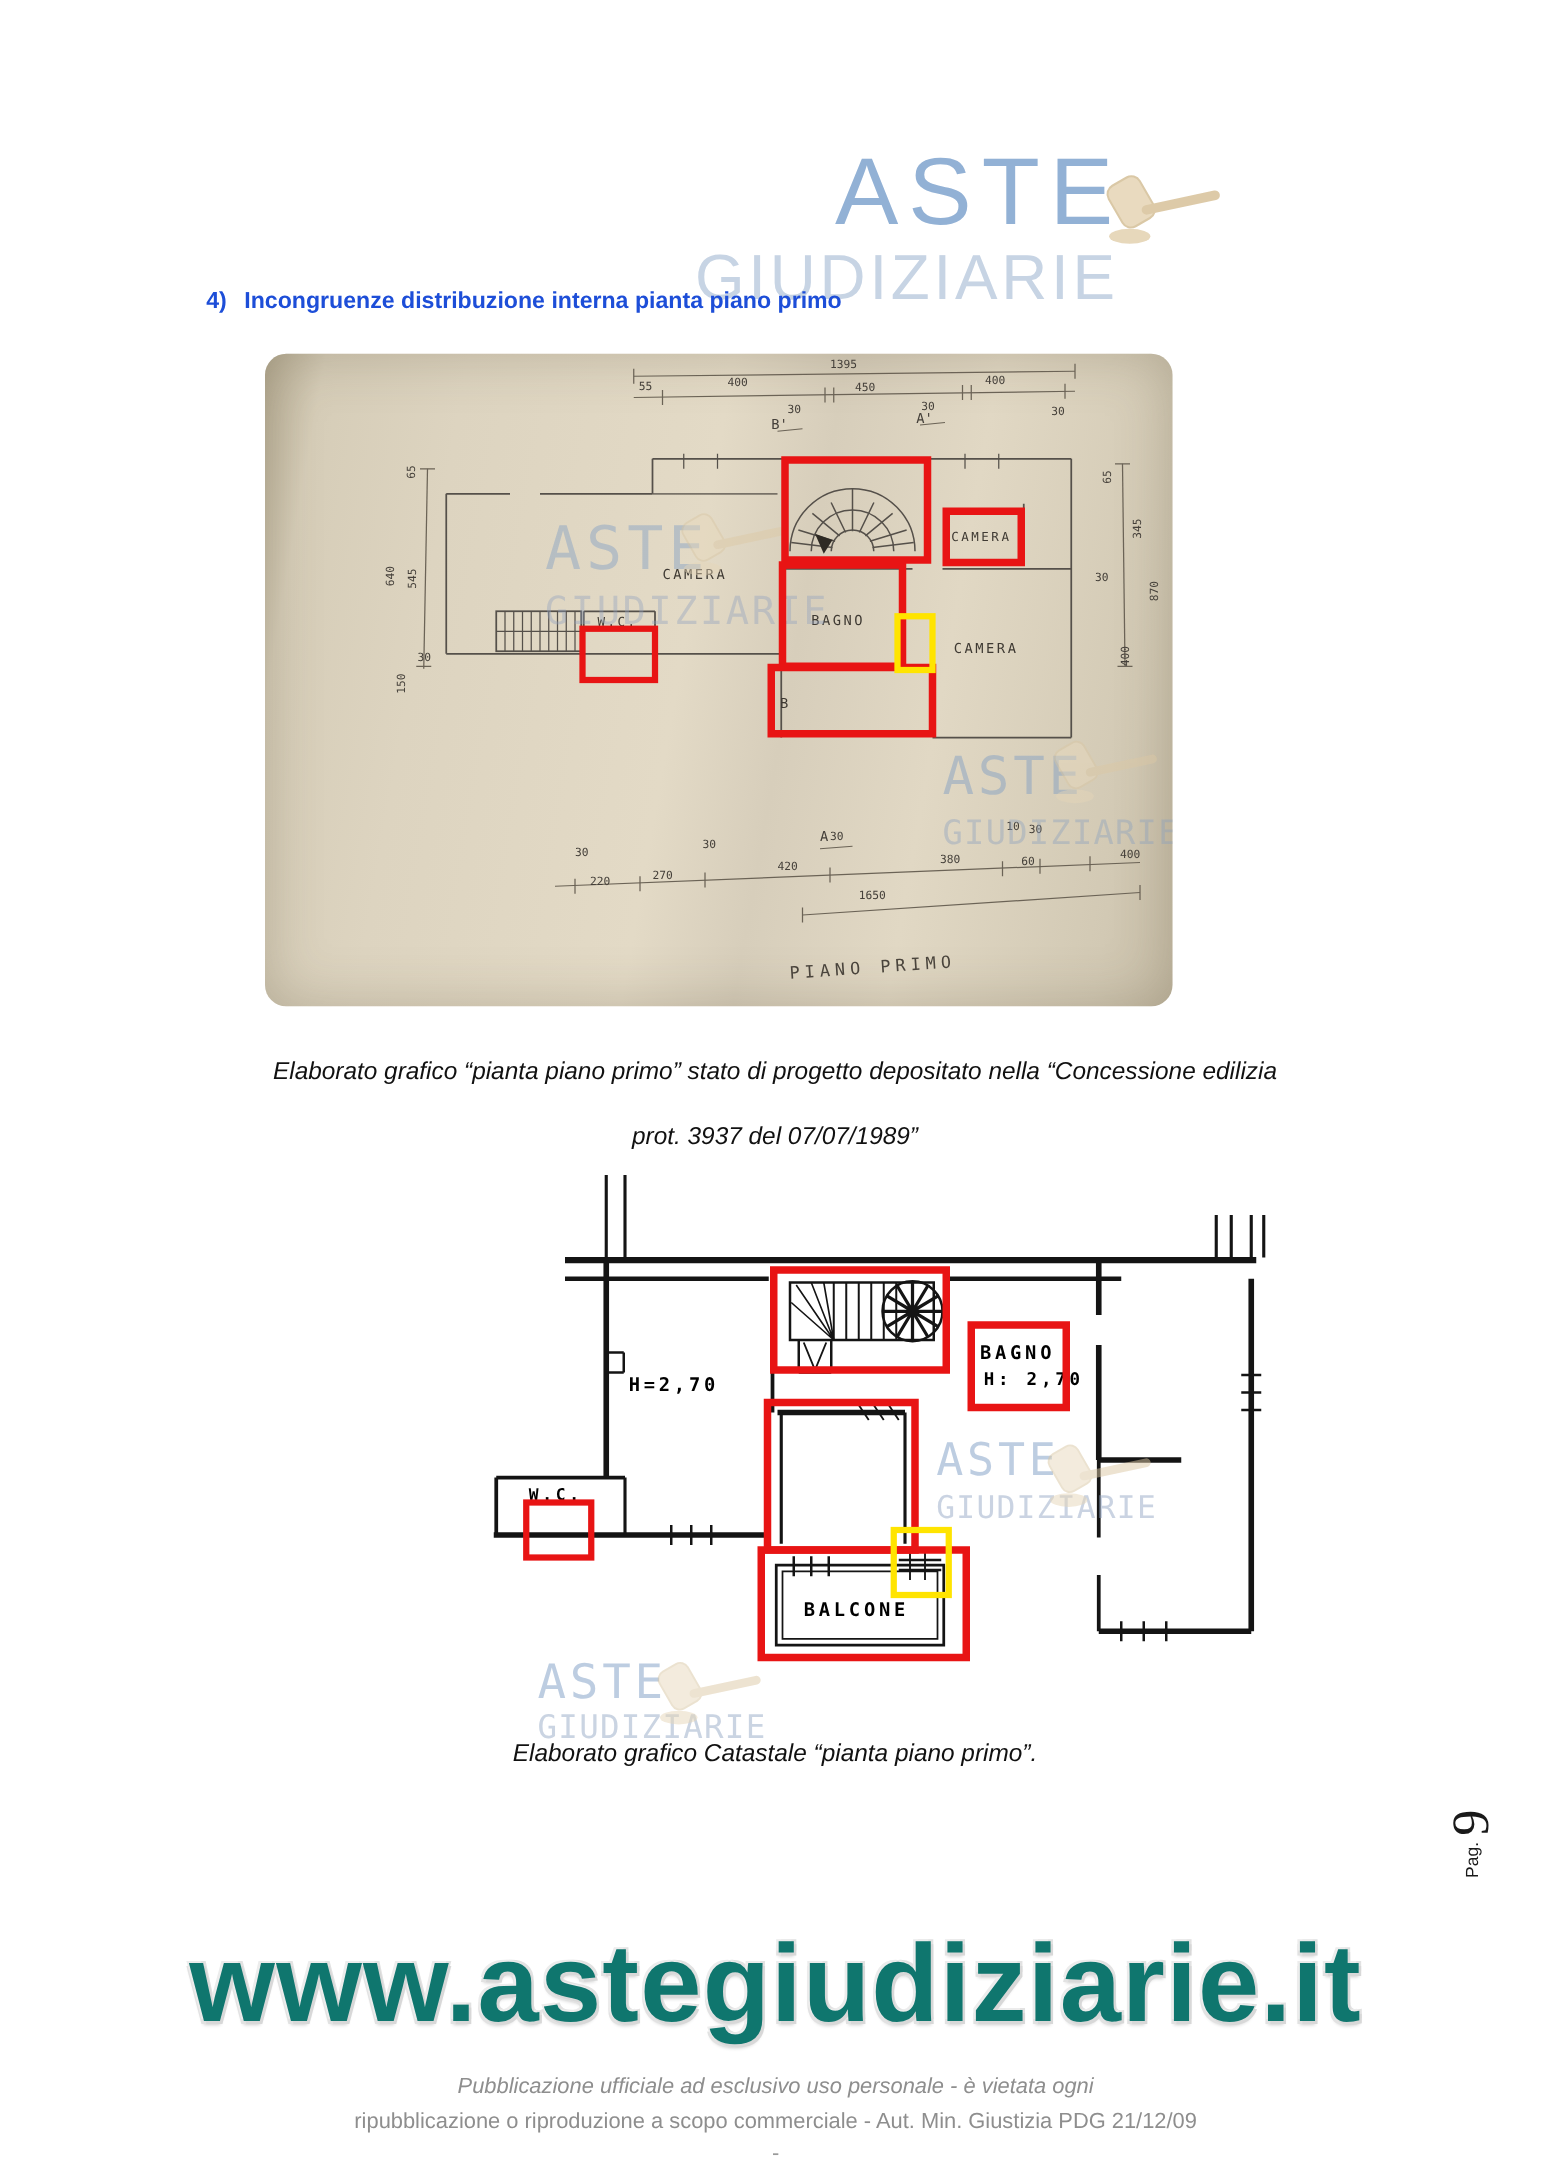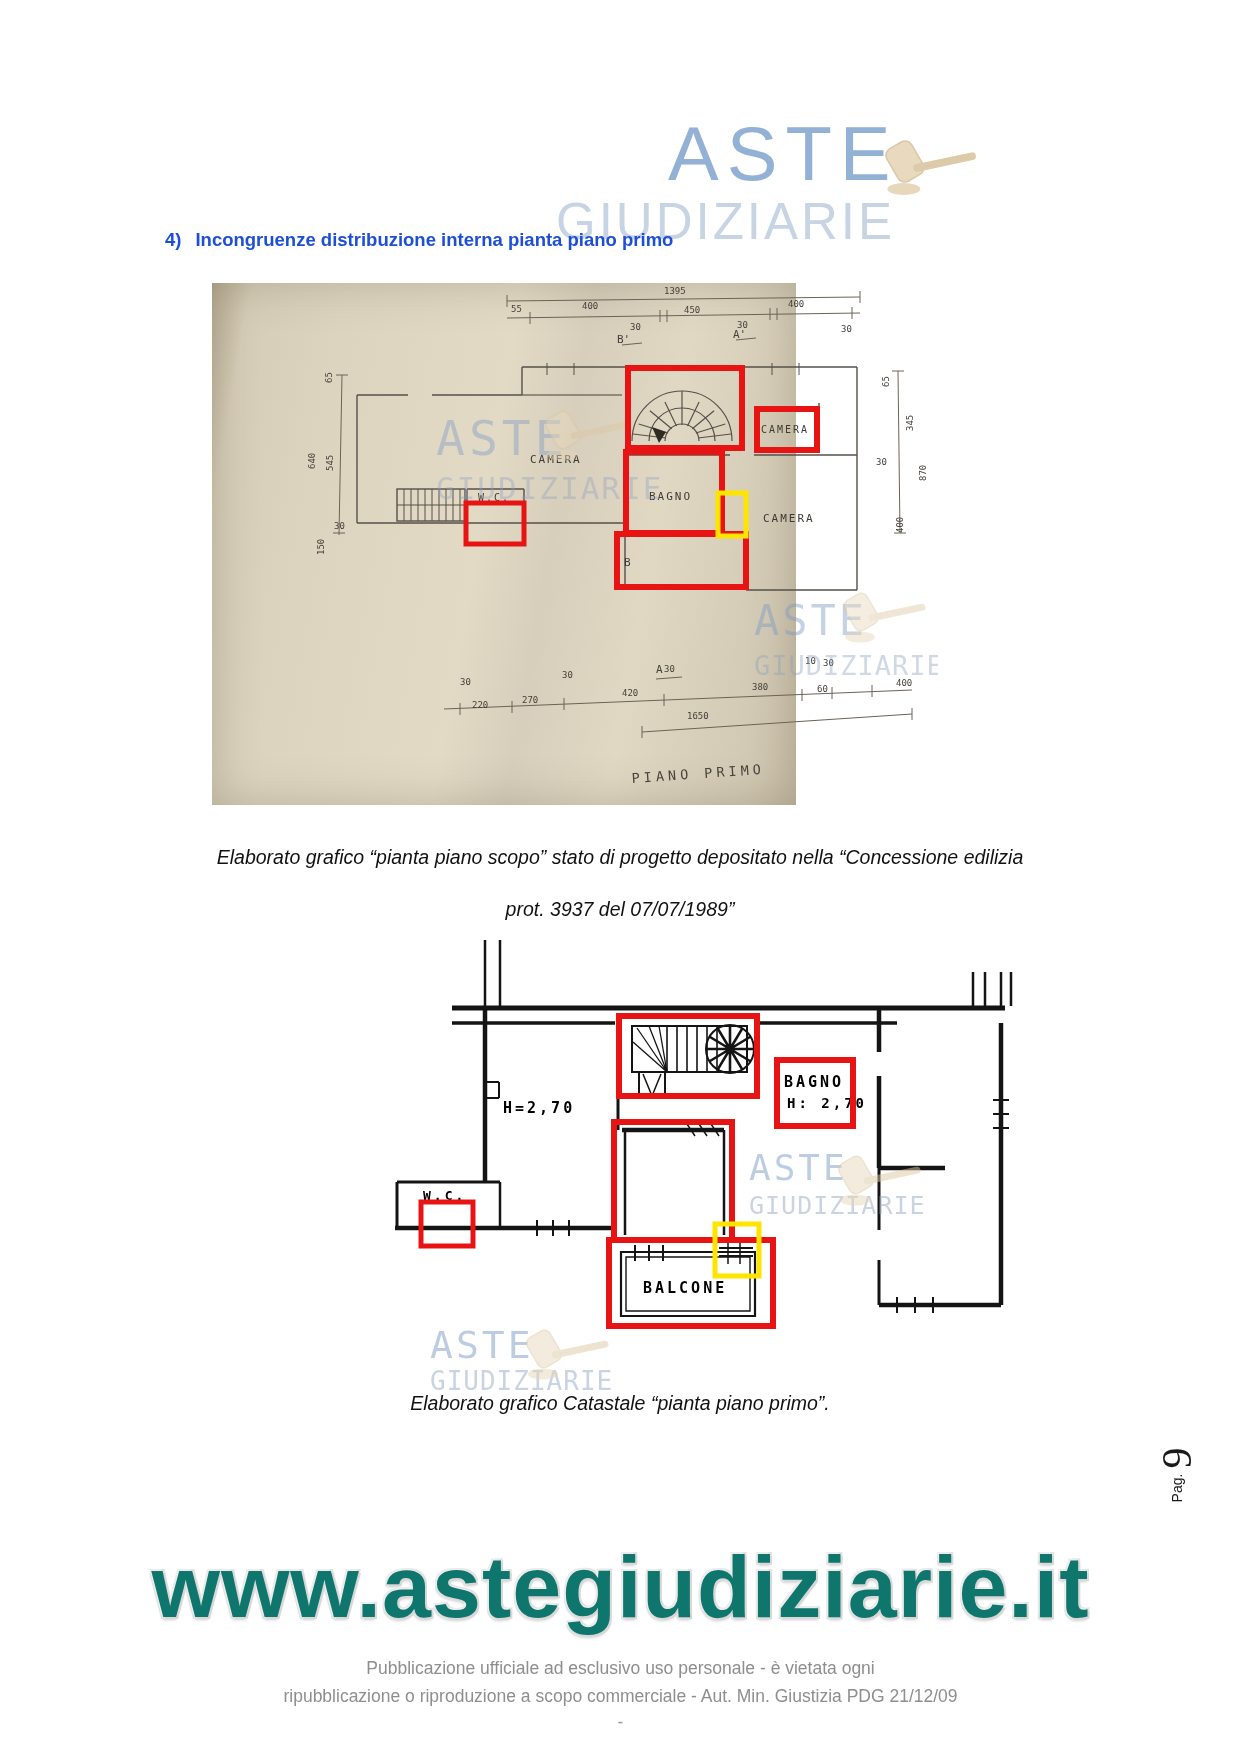--- a/index.html
+++ b/index.html
@@ -17,23 +17,24 @@
     color:#c7d4e4;letter-spacing:3px;font-weight:500;
   }
   .logo-gavel{position:absolute;left:884px;top:128px;opacity:.95;}
   
   .heading{
     position:absolute;left:165px;top:229px;font-size:18.5px;font-weight:bold;color:#1d4ed8;
   }
   .heading .num{margin-right:14px;}
   
   .plan1{
-    position:absolute;left:212px;top:283px;width:584px;height:522px;
+    position:absolute;left:212px;top:283px;width:726px;height:522px;
     background:linear-gradient(100deg,#b9af97 0%,#d6cdb8 6%,#ddd4c0 20%,#e3dac6 46%,#d7cebb 57%,#e1d8c4 72%,#d2c9b4 92%,#c8bea8 100%);
     box-shadow:inset 0 0 45px rgba(90,78,55,.28);
+    border-radius:17px;
   }
   .plan1 svg,.plan2 svg{display:block;}
   
   .caption{
     position:absolute;left:70px;width:1100px;text-align:center;
     font-style:italic;font-size:19.5px;color:#111;
   }
   .cap1a{top:846px;}
   .cap1b{top:898px;}
   .cap2{top:1392px;text-align:center;}
@@ -49,21 +50,21 @@
   .pagenum .num{font-size:42px;font-family:"Liberation Serif",serif;}
   
   .site-watermark{
     position:absolute;left:0;top:1536px;width:1241px;text-align:center;
     font-size:88px;font-weight:bold;letter-spacing:1px;color:#0f766e;
     text-shadow:2px 2px 0 #d8d8d8,-2px -2px 0 #ececec,2px -2px 0 #e2e2e2,-2px 2px 0 #e2e2e2,0 3px 3px #cfcfcf;
     white-space:nowrap;
   }
   
   .footer{position:absolute;left:0;width:1241px;text-align:center;color:#8e8e8e;font-size:17.5px;}
-  .f1{top:1658px;}
+  .f1{top:1658px;font-style:italic;}
   .f2{top:1686px;}
   .f3{top:1712px;color:#9a9a9a;}
   
   text{font-family:"DejaVu Sans Mono",monospace;}
   .wmtext{font-family:"Liberation Sans",sans-serif;}
 </style>
 </head>
 <body>
 
 <svg width="0" height="0" style="position:absolute" aria-hidden="true">
@@ -208,21 +209,21 @@
     <rect x="414" y="169" width="96" height="81"></rect>
     <rect x="405" y="251" width="129" height="53"></rect>
     <rect x="254" y="220" width="58" height="41" stroke-width="5"></rect>
   </g>
   <rect x="506" y="210" width="28" height="43" fill="none" stroke="#ffe400" stroke-width="5"></rect>
 
   <text x="420" y="500" font-size="13.5" fill="#4a443c" letter-spacing="4" transform="rotate(-4 420 500)">PIANO PRIMO</text>
 </svg>
 </div>
 
-<div class="caption cap1a">Elaborato grafico “pianta piano scopo” stato di progetto depositato nella “Concessione edilizia</div>
+<div class="caption cap1a">Elaborato grafico “pianta piano primo” stato di progetto depositato nella “Concessione edilizia</div>
 <div class="caption cap1b">prot. 3937 del 07/07/1989”</div>
 
 <div class="plan2">
 <svg width="630" height="465" viewBox="0 0 630 465">
 
   <g stroke="#141414" fill="none">
     <path d="M67,78 H620" stroke-width="5"></path>
     <path d="M67,93 H230 M374,93 H512" stroke-width="3.5"></path>
     <path d="M100,10 V76 M115,10 V76" stroke-width="2.5"></path>
     <path d="M588,42 V76 M600,42 V76 M616,42 V76 M626,42 V76" stroke-width="2.5"></path>

